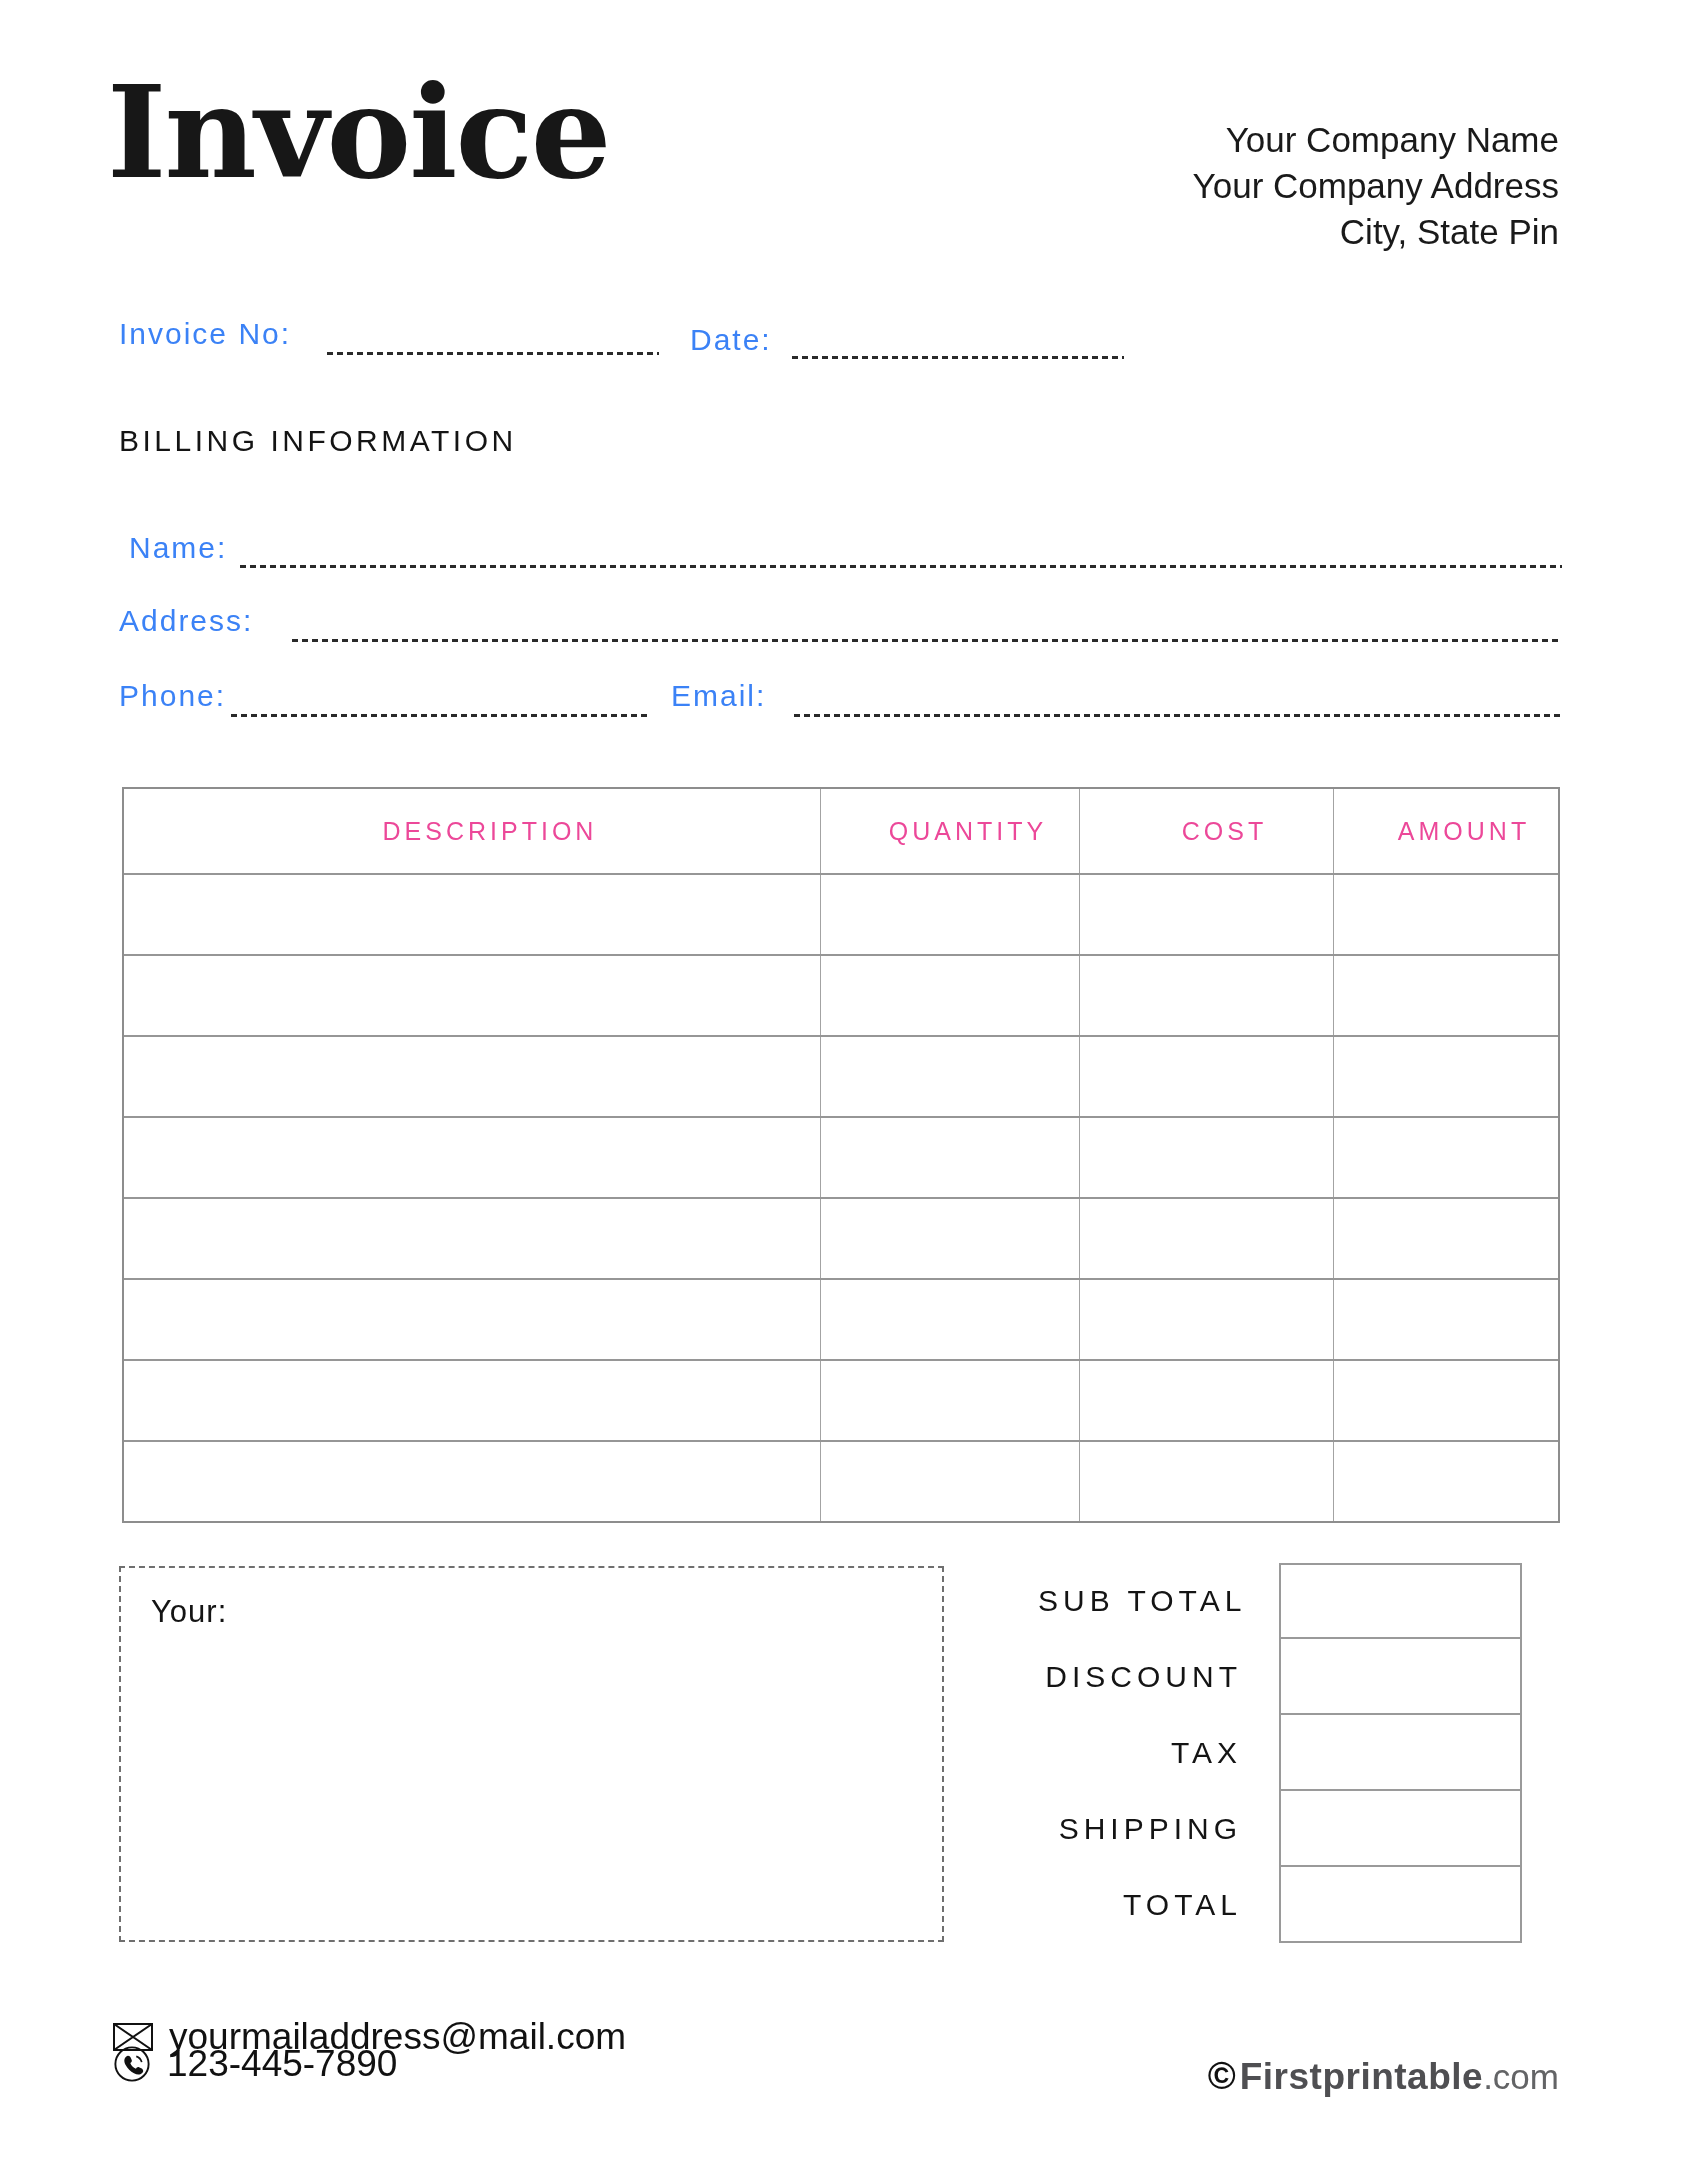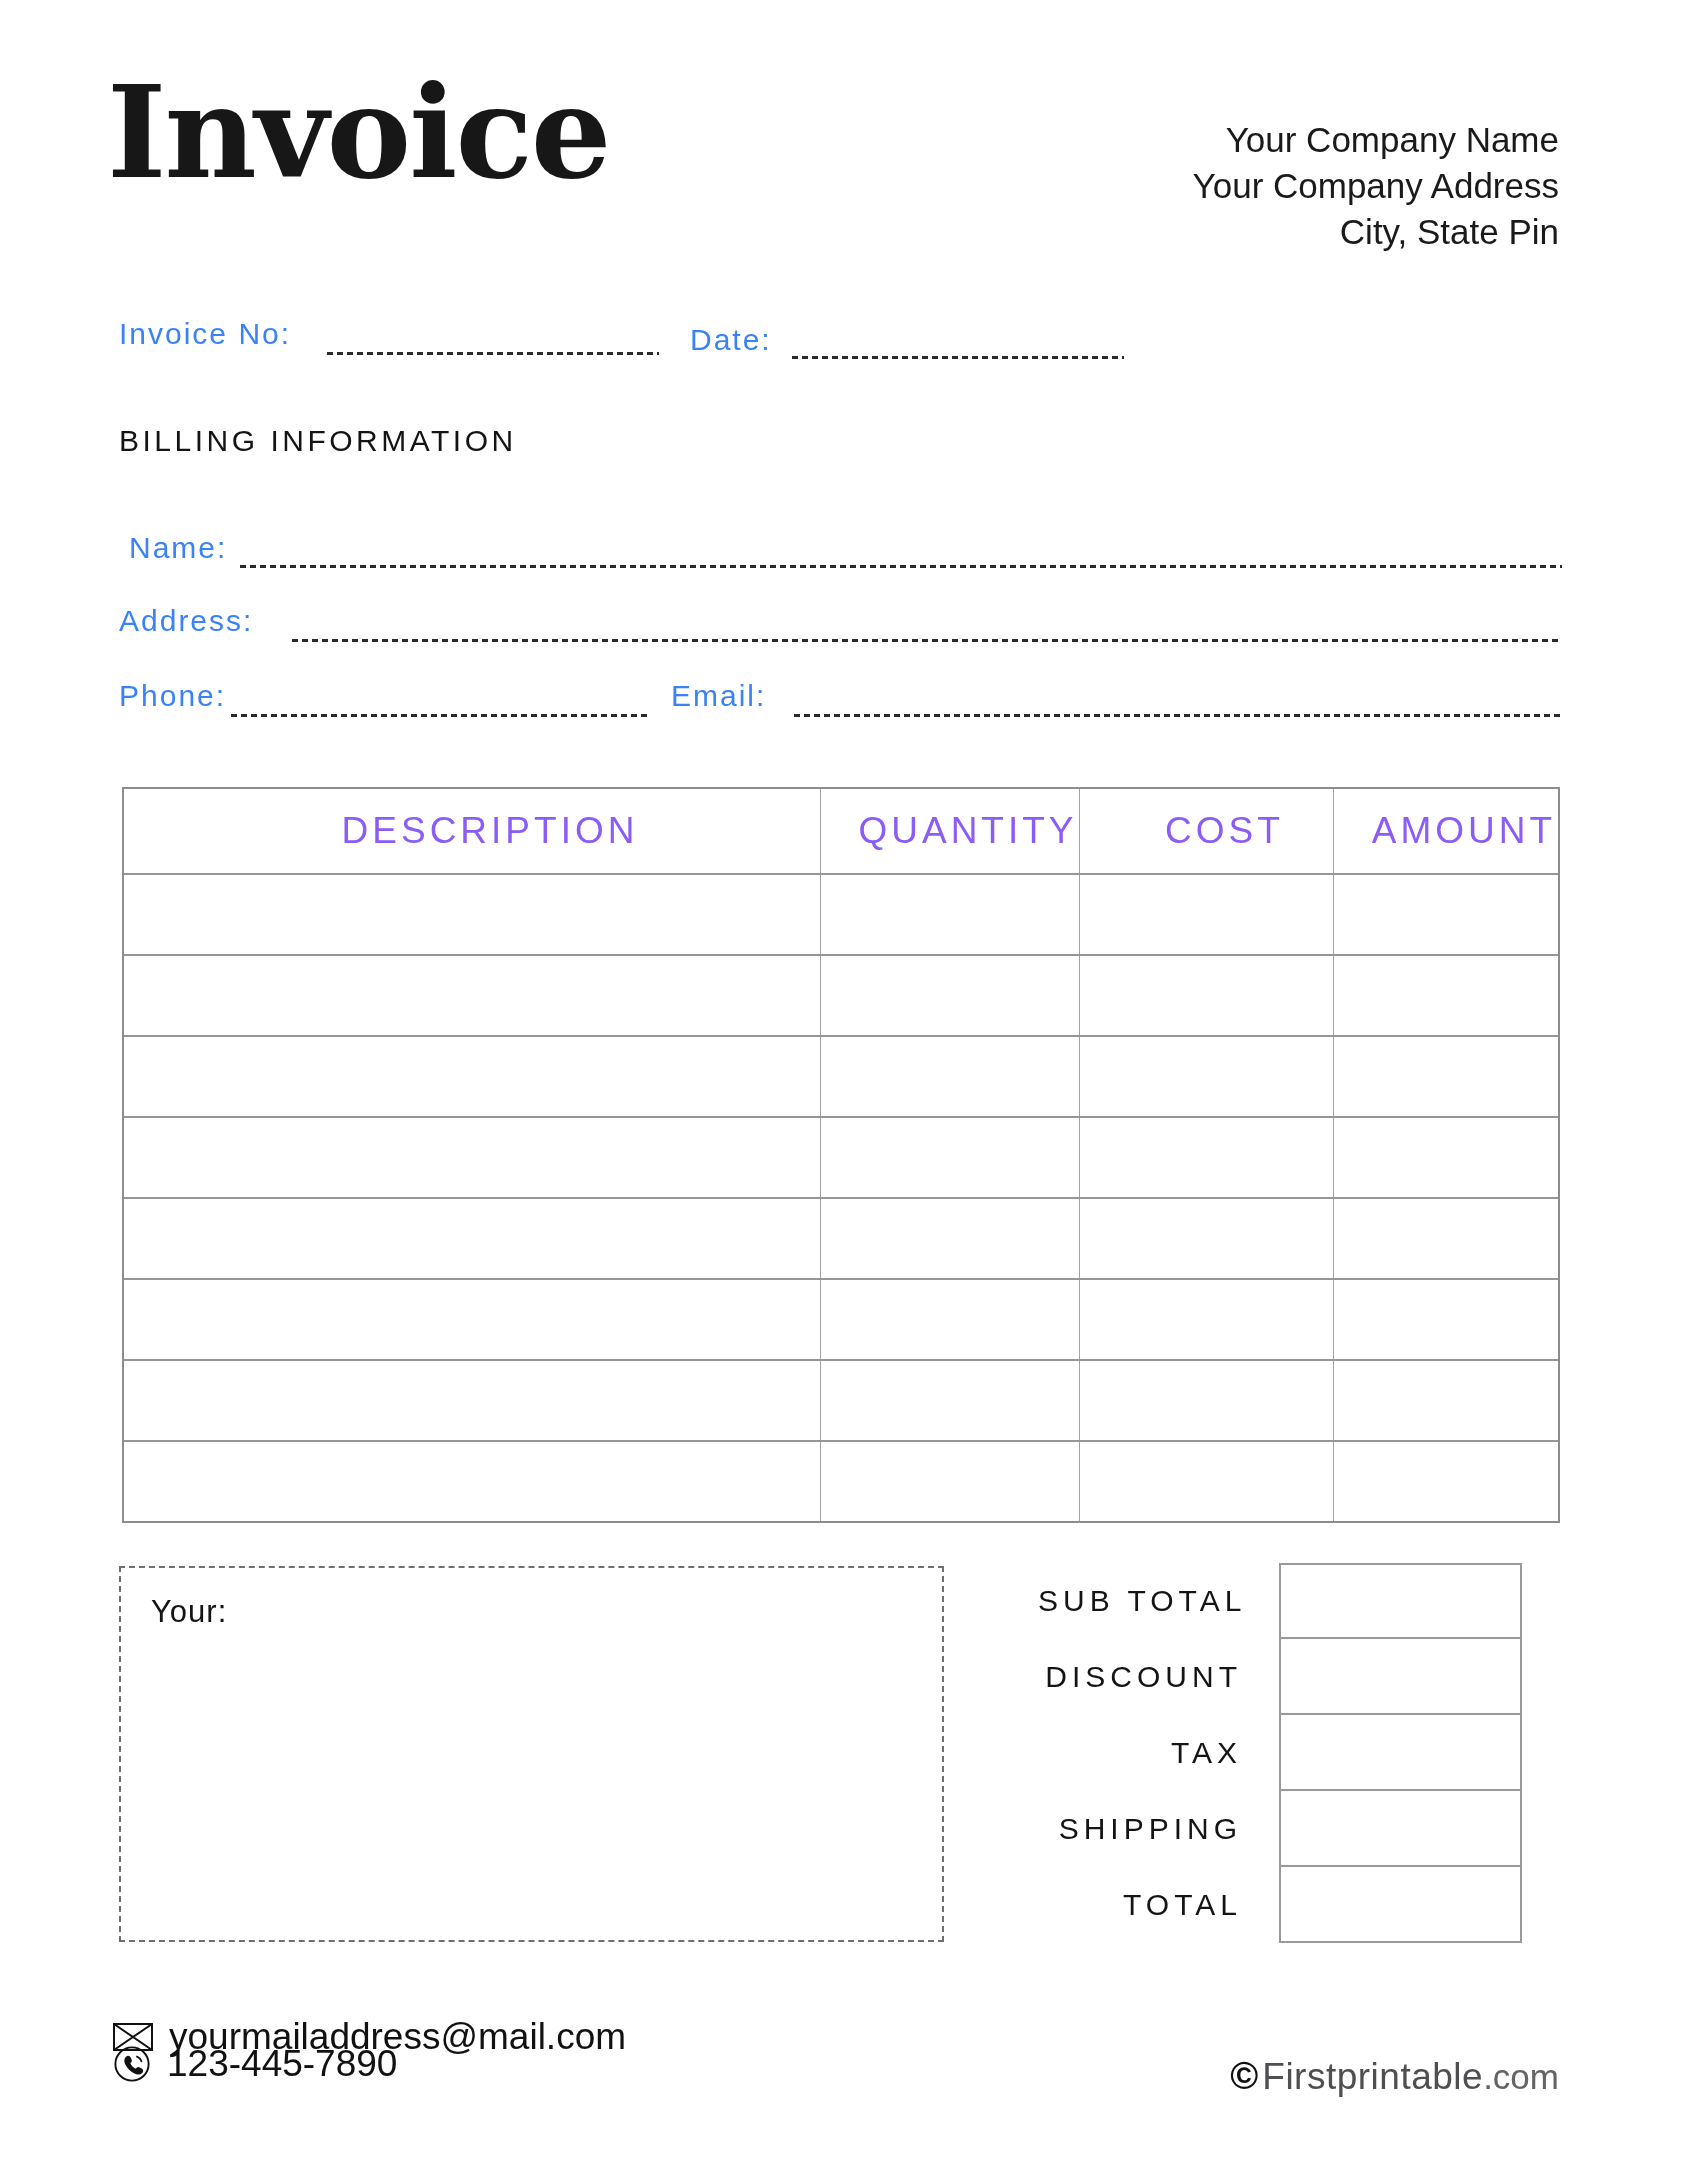--- a/index.html
+++ b/index.html
@@ -27,21 +27,21 @@
   
   .billing-heading { position:absolute; left:119px; top:424px; font-size:30px; letter-spacing:3.5px; }
   
   .tbl {
     position:absolute; left:122px; top:787px; width:1438px;
     border:2px solid #8d8d8d; background:#fff;
   }
   .tr-head { display:flex; height:84px; }
   .th {
     display:flex; align-items:center; justify-content:center;
-    font-size:37px; letter-spacing:4px; color:#8b5cf6;padding-left:36px;
+    font-size:25px; letter-spacing:4px; color:#ec4899;padding-left:36px;
   }
   .tr { display:flex; height:81px; border-top:2px solid #969696; }
   .td { height:100%; }
   .c0 { width:696px; }
   .c1 { width:259px; border-left:1px solid #a3a3a3; }
   .c2 { width:254px; border-left:1px solid #a3a3a3; }
   .c3 { flex:1; border-left:1px solid #a3a3a3; }
   
   .notes {
     position:absolute; left:119px; top:1566px; width:825px; height:376px;
@@ -57,21 +57,21 @@
   }
   .total-box { width:243px; height:100%; border:2px solid #9a9a9a; background:#fff; }
   .total-row + .total-row .total-box { border-top:none; }
   
   .contact { position:absolute; display:flex; align-items:center; gap:16px; font-size:37px; color:#111; }
   .contact-email { left:113px; top:1985px;margin-top:31px; }
   .contact-phone { left:113px; top:2043px; }
   .icon-wrap { display:flex; align-items:center; justify-content:center; }
   .brand { position:absolute; right:124px; top:2055px; display:flex; align-items:center; }
   .brand-symbol { font-size:38px; font-weight:700; color:#111; margin-right:4px; }
-  .brand-name { font-size:37px; font-weight:400; color:#4f4f52; letter-spacing:0.5px; }
+  .brand-name { font-size:37px; font-weight:700; color:#4f4f52; letter-spacing:0.5px; }
   .brand-suffix { font-size:35px; font-weight:400; color:#636466; }
 </style>
 </head>
 <body>
 
 <div class="page">
 
   <h1 class="title">Invoice</h1>
   <div class="company">
     <div>Your Company Name</div>

